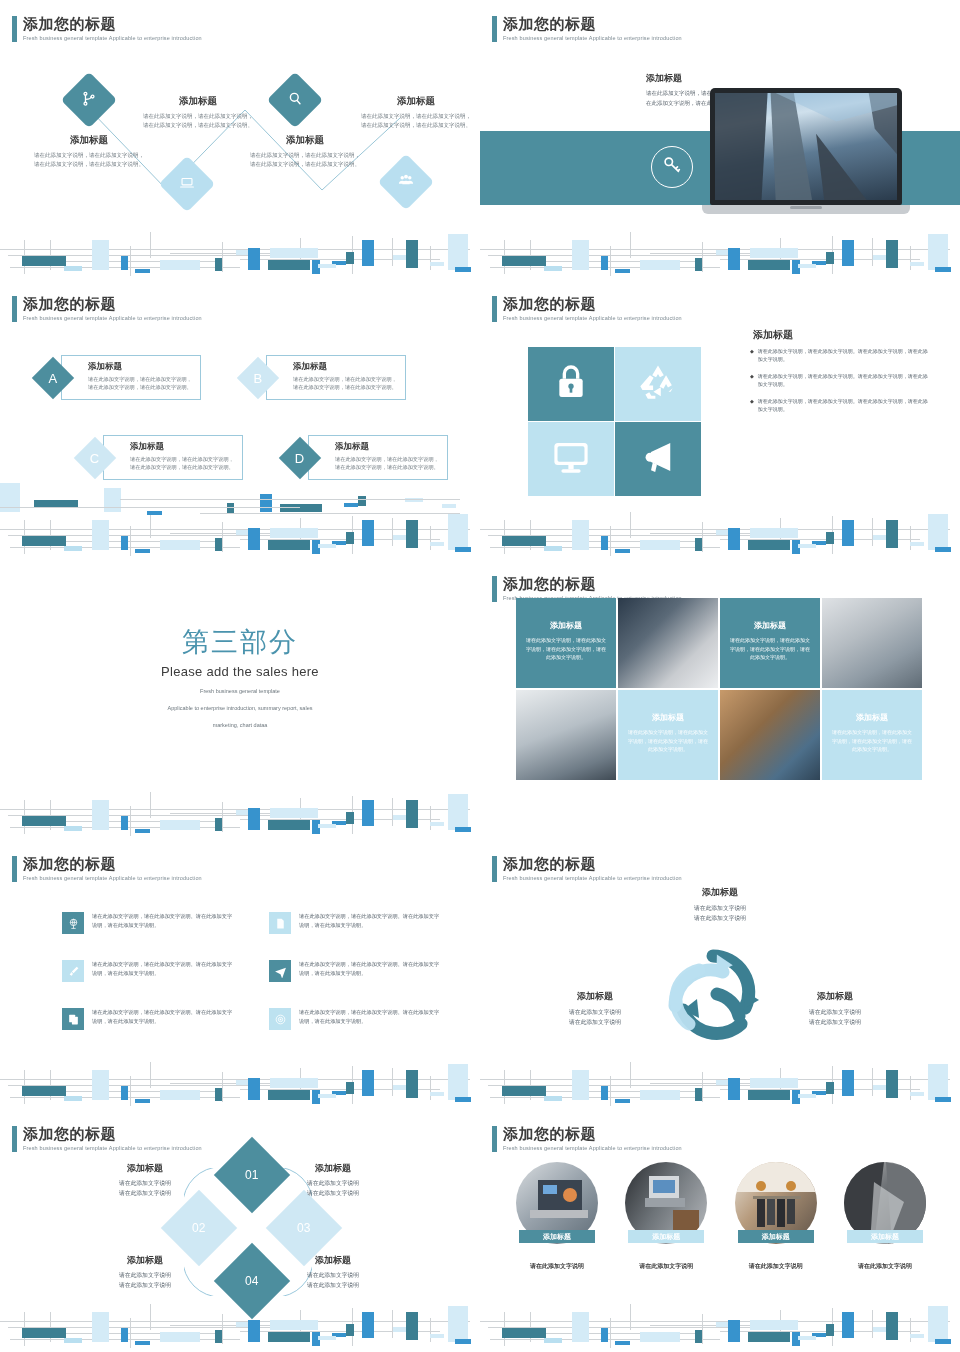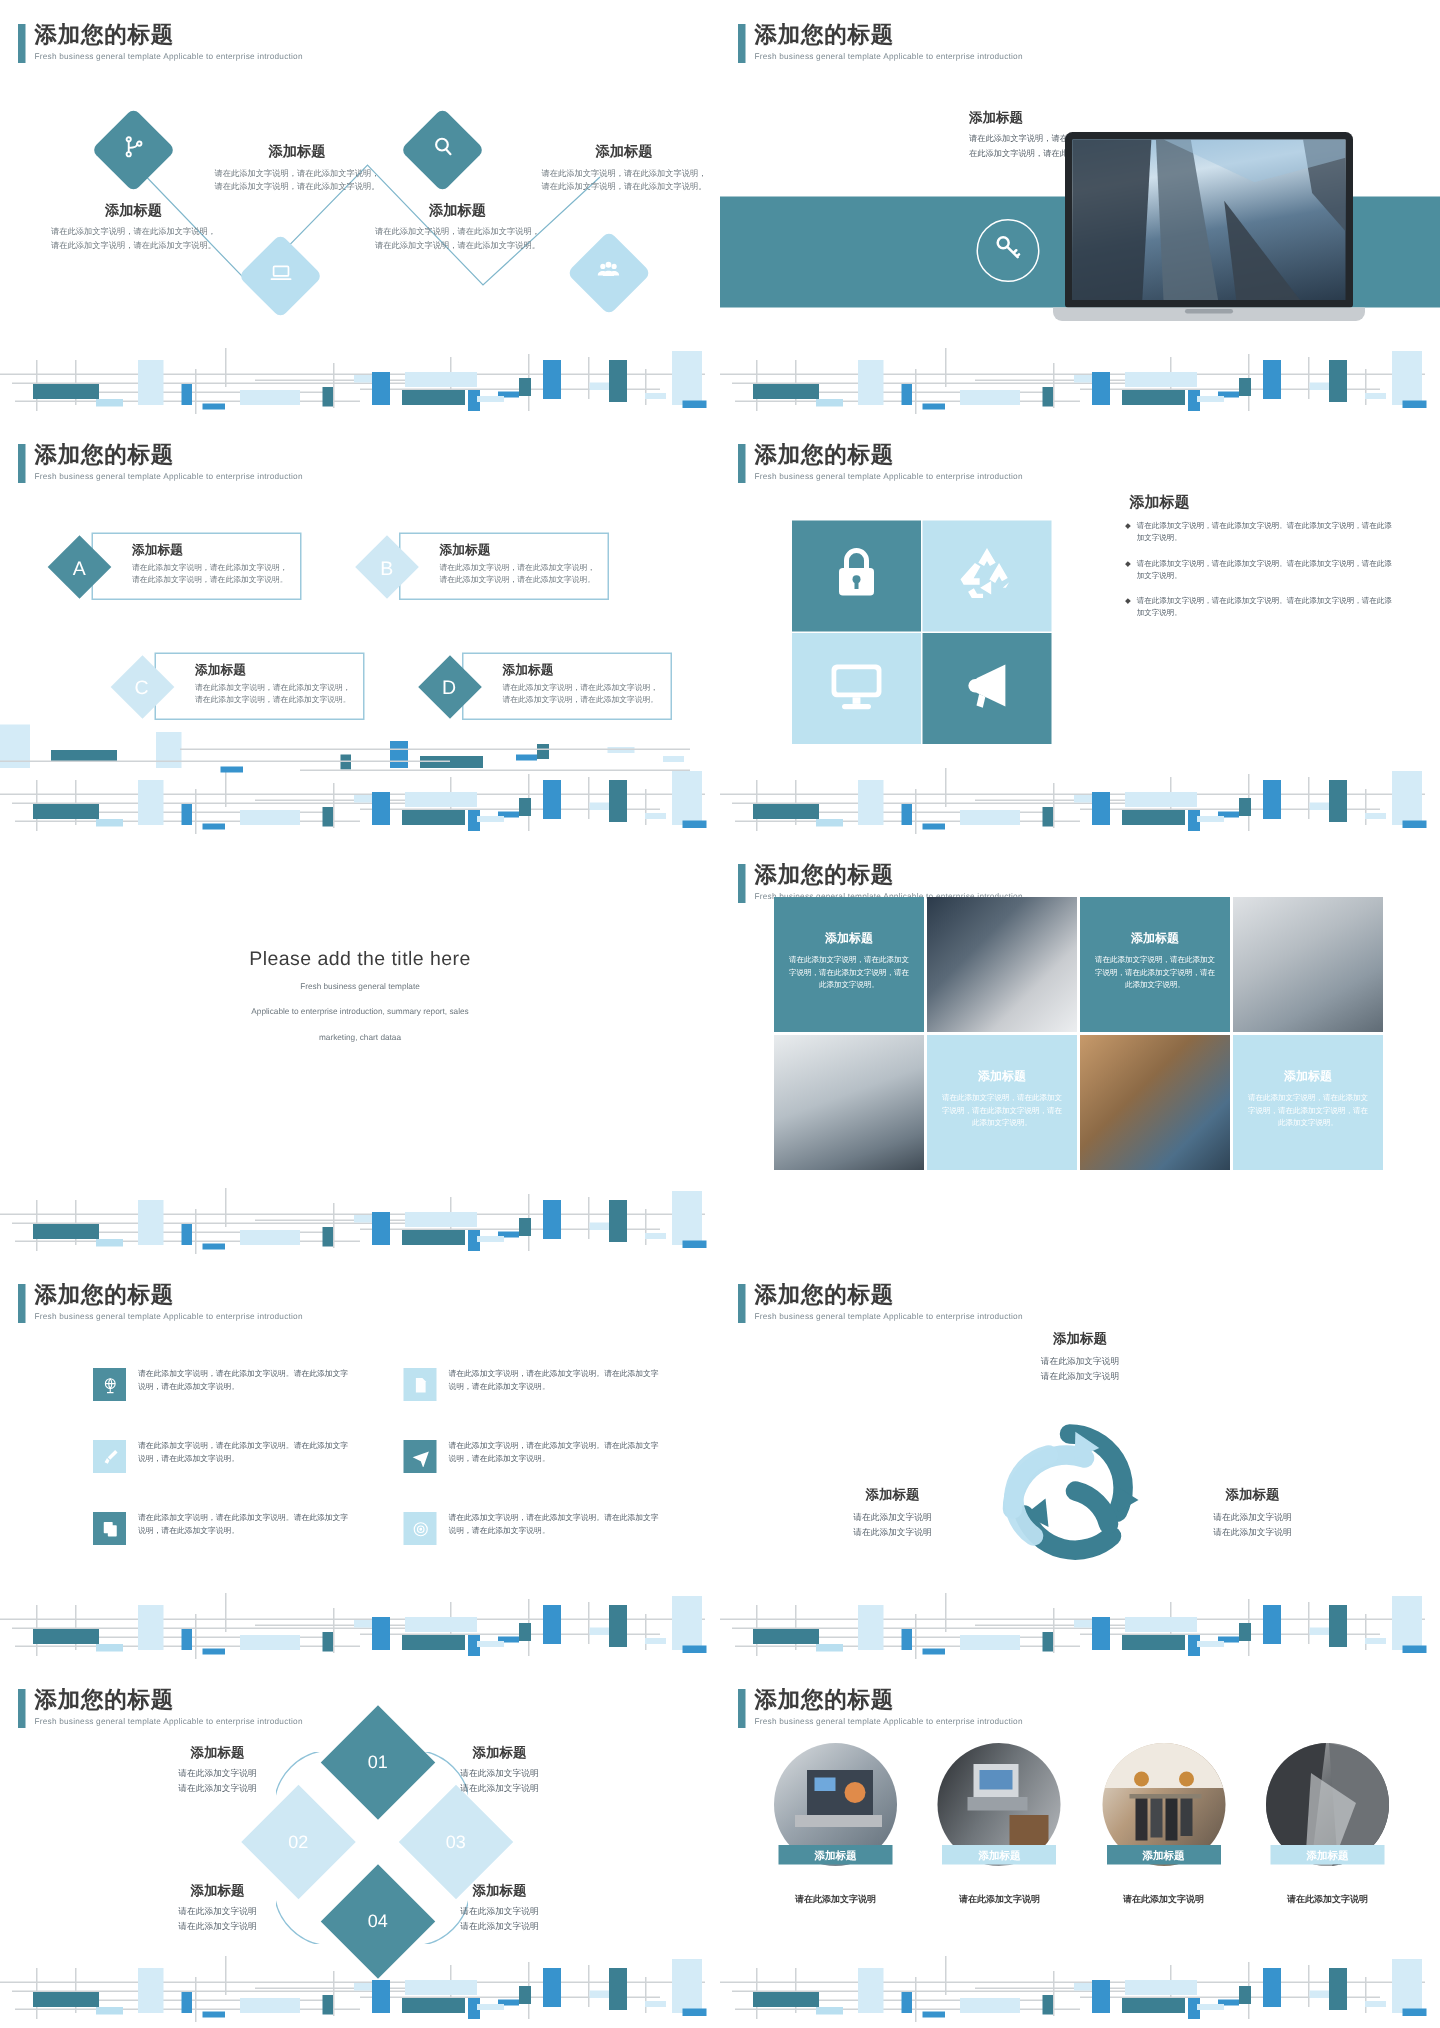--- a/index.html
+++ b/index.html
@@ -580,21 +580,22 @@
         <div class="bk" style="left: 393px; bottom: 20px; width: 18px; height: 5px; background: rgb(212, 235, 247);"></div>
         <div class="bk" style="left: 406px; bottom: 12px; width: 12px; height: 28px; background: rgb(60, 127, 146);"></div>
         <div class="bk" style="left: 448px; bottom: 10px; width: 20px; height: 36px; background: rgb(212, 235, 247);"></div>
         <div class="bk" style="left: 455px; bottom: 8px; width: 16px; height: 5px; background: rgb(55, 147, 205);"></div>
         <div class="bk" style="left: 430px; bottom: 14px; width: 14px; height: 4px; background: rgb(212, 235, 247);"></div>
       </div>
   </div>
 
   <div class="slide">
     <div class="sec">
-      <div class="en">Please add the title here</div>
+      <div class="big">第三部分</div>
+      <div class="en">Please add the sales here</div>
       <div class="dsc">Fresh business general template</div>
       <div class="dsc">Applicable to enterprise introduction, summary report, sales</div>
       <div class="dsc">marketing, chart dataa</div>
     </div>
     <div class="deco">
         <div class="hl" style="left: 10px; bottom: 12px; width: 230px;"></div>
         <div class="hl" style="left: 8px; bottom: 24px; width: 300px;"></div>
         <div class="hl" style="left: 0px; bottom: 30px; width: 470px;"></div>
         <div class="hl" style="left: 60px; bottom: 18px; width: 160px;"></div>
         <div class="hl" style="left: 240px; bottom: 20px; width: 200px;"></div>

